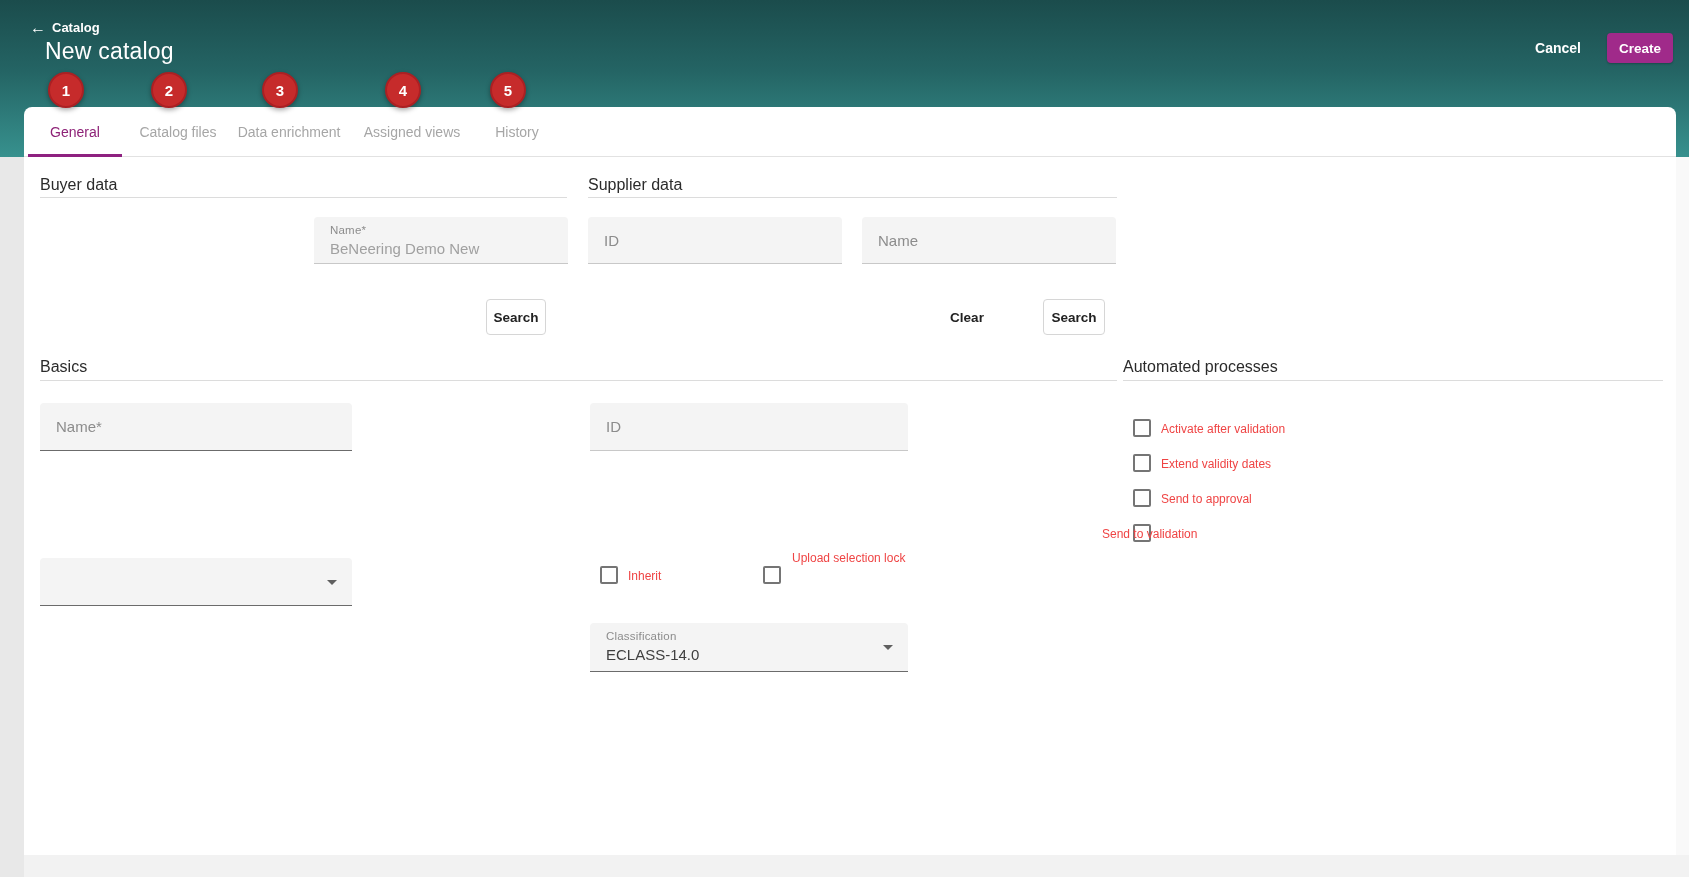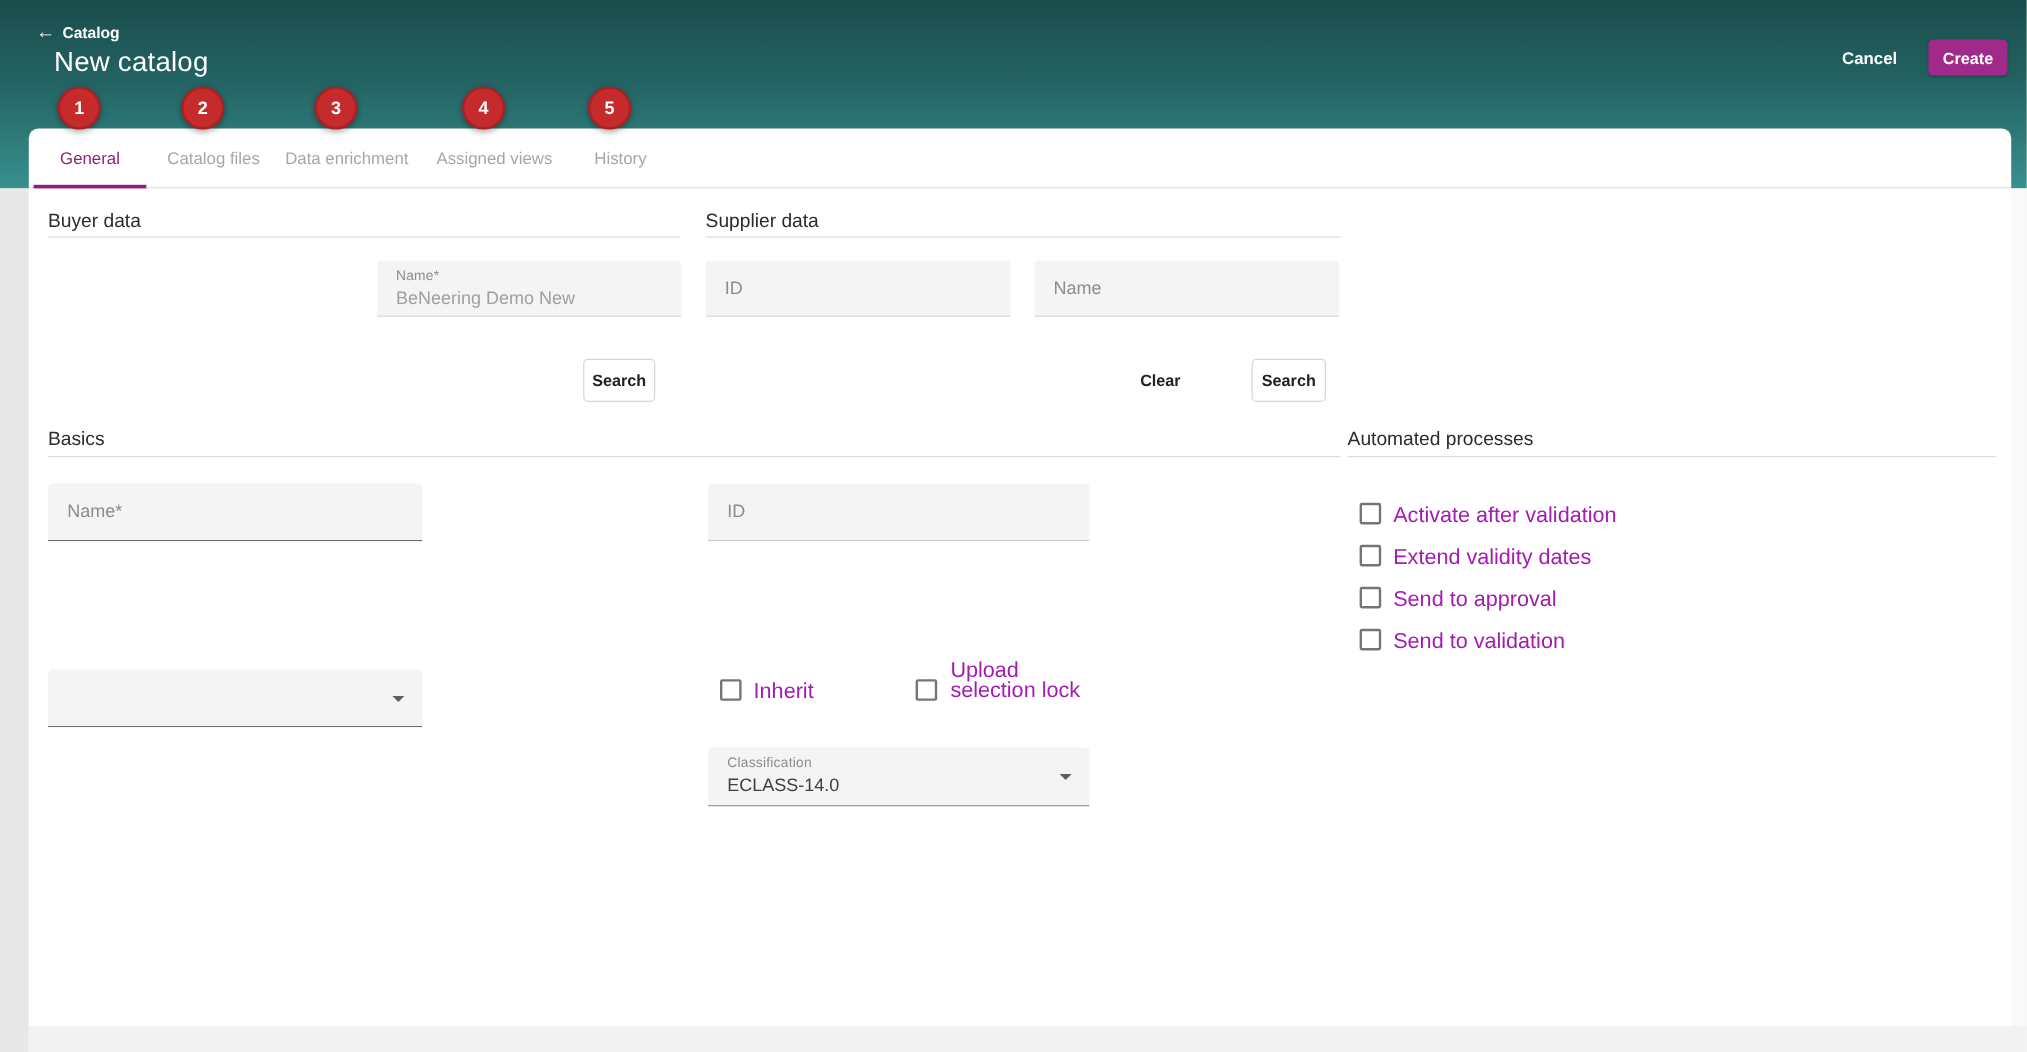--- a/index.html
+++ b/index.html
@@ -114,21 +114,21 @@
   .btn-text {
     position:absolute; background:transparent; border:none;
     font-family:inherit; font-size:13.5px; font-weight:bold; color:#222222; cursor:pointer;
   }
 
   
   .cb {
     position:absolute; width:18px; height:18px;
     border:2px solid #757575; border-radius:2px; background:#ffffff; cursor:pointer;
   }
-  .cb-label { position:absolute; font-size:18px; color:#a21caf; line-height:17px; }
+  .cb-label { position:absolute; font-size:12px; color:#ef4444; line-height:17px; }
 </style>
 </head>
 <body>
 
 <div class="header">
   <div class="breadcrumb">
     <span class="back-arrow">←</span>
     <span>Catalog</span>
   </div>
   <div class="page-title">New catalog</div>
@@ -224,15 +224,15 @@
   <span class="cb" style="left:1109px; top:312px;"></span>
   <span class="cb-label" style="left:1137px; top:314px;">Activate after validation</span>
 
   <span class="cb" style="left:1109px; top:347px;"></span>
   <span class="cb-label" style="left:1137px; top:349px;">Extend validity dates</span>
 
   <span class="cb" style="left:1109px; top:382px;"></span>
   <span class="cb-label" style="left:1137px; top:384px;">Send to approval</span>
 
   <span class="cb" style="left:1109px; top:417px;"></span>
-  <span class="cb-label" style="left:1137px; top:419px;text-align:center;">Send to validation</span>
+  <span class="cb-label" style="left:1078px; top:419px;text-align:center;">Send to validation</span>
 
 </div>
 
 </body></html>

